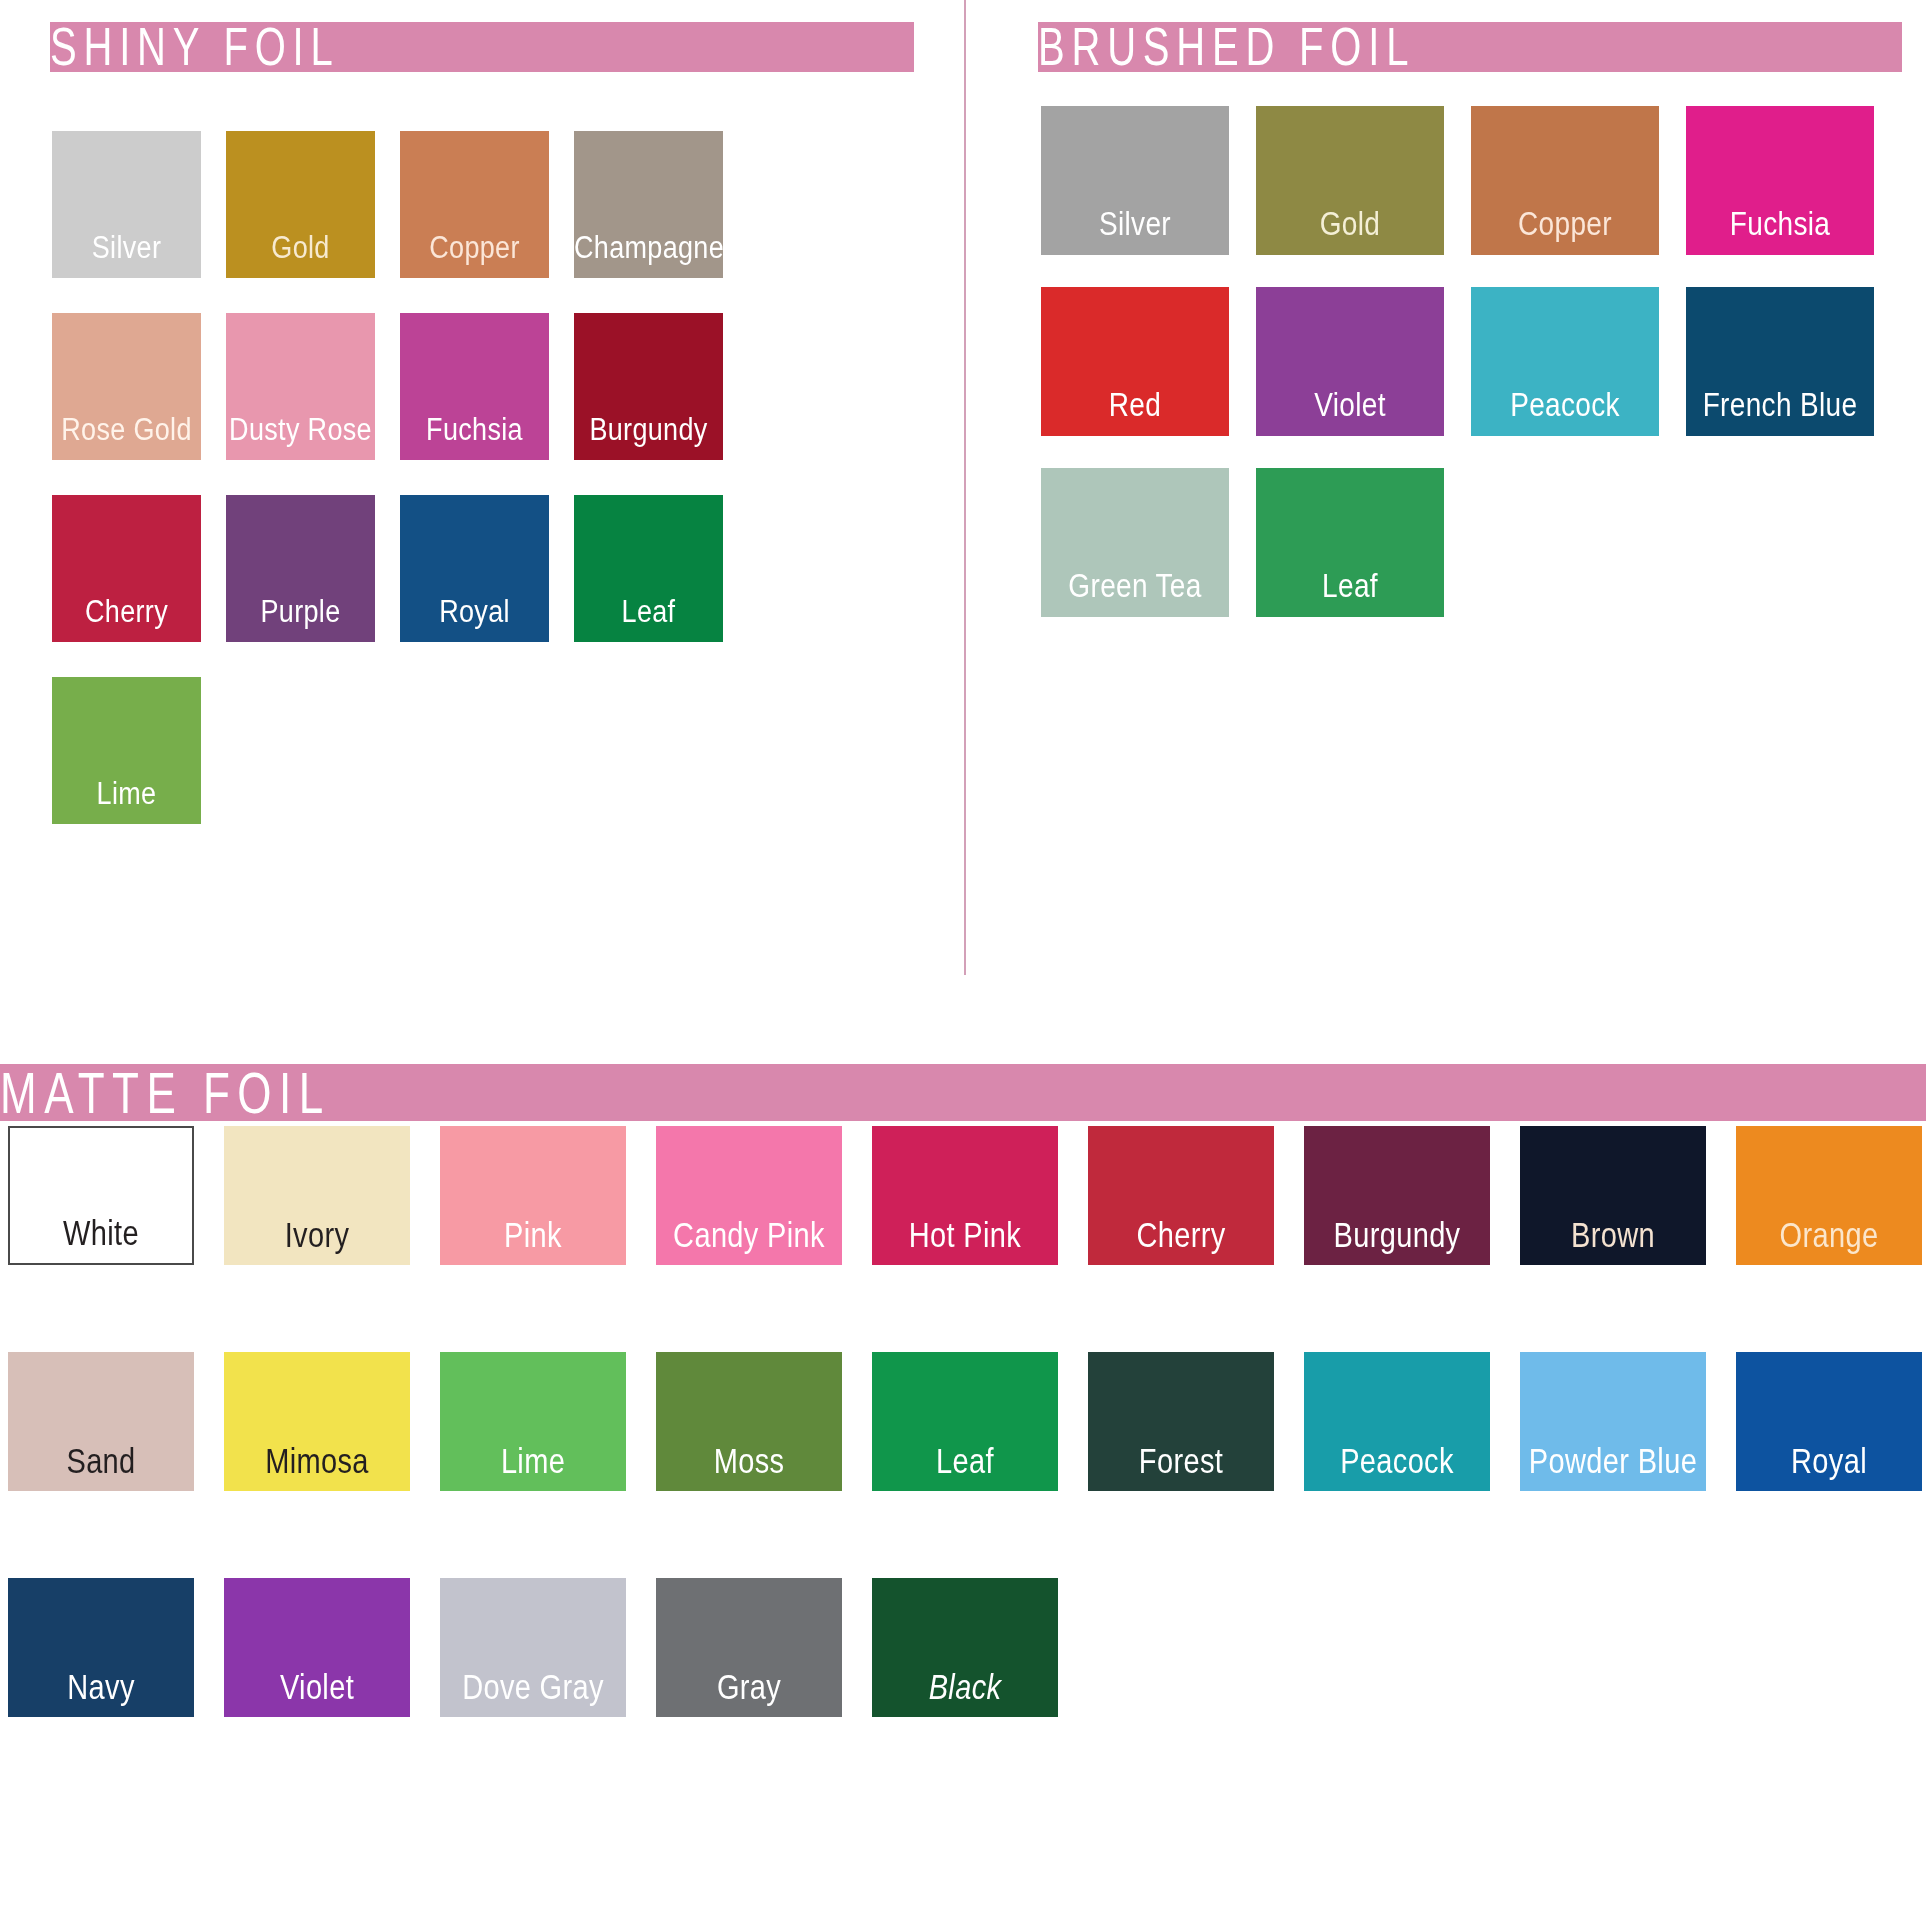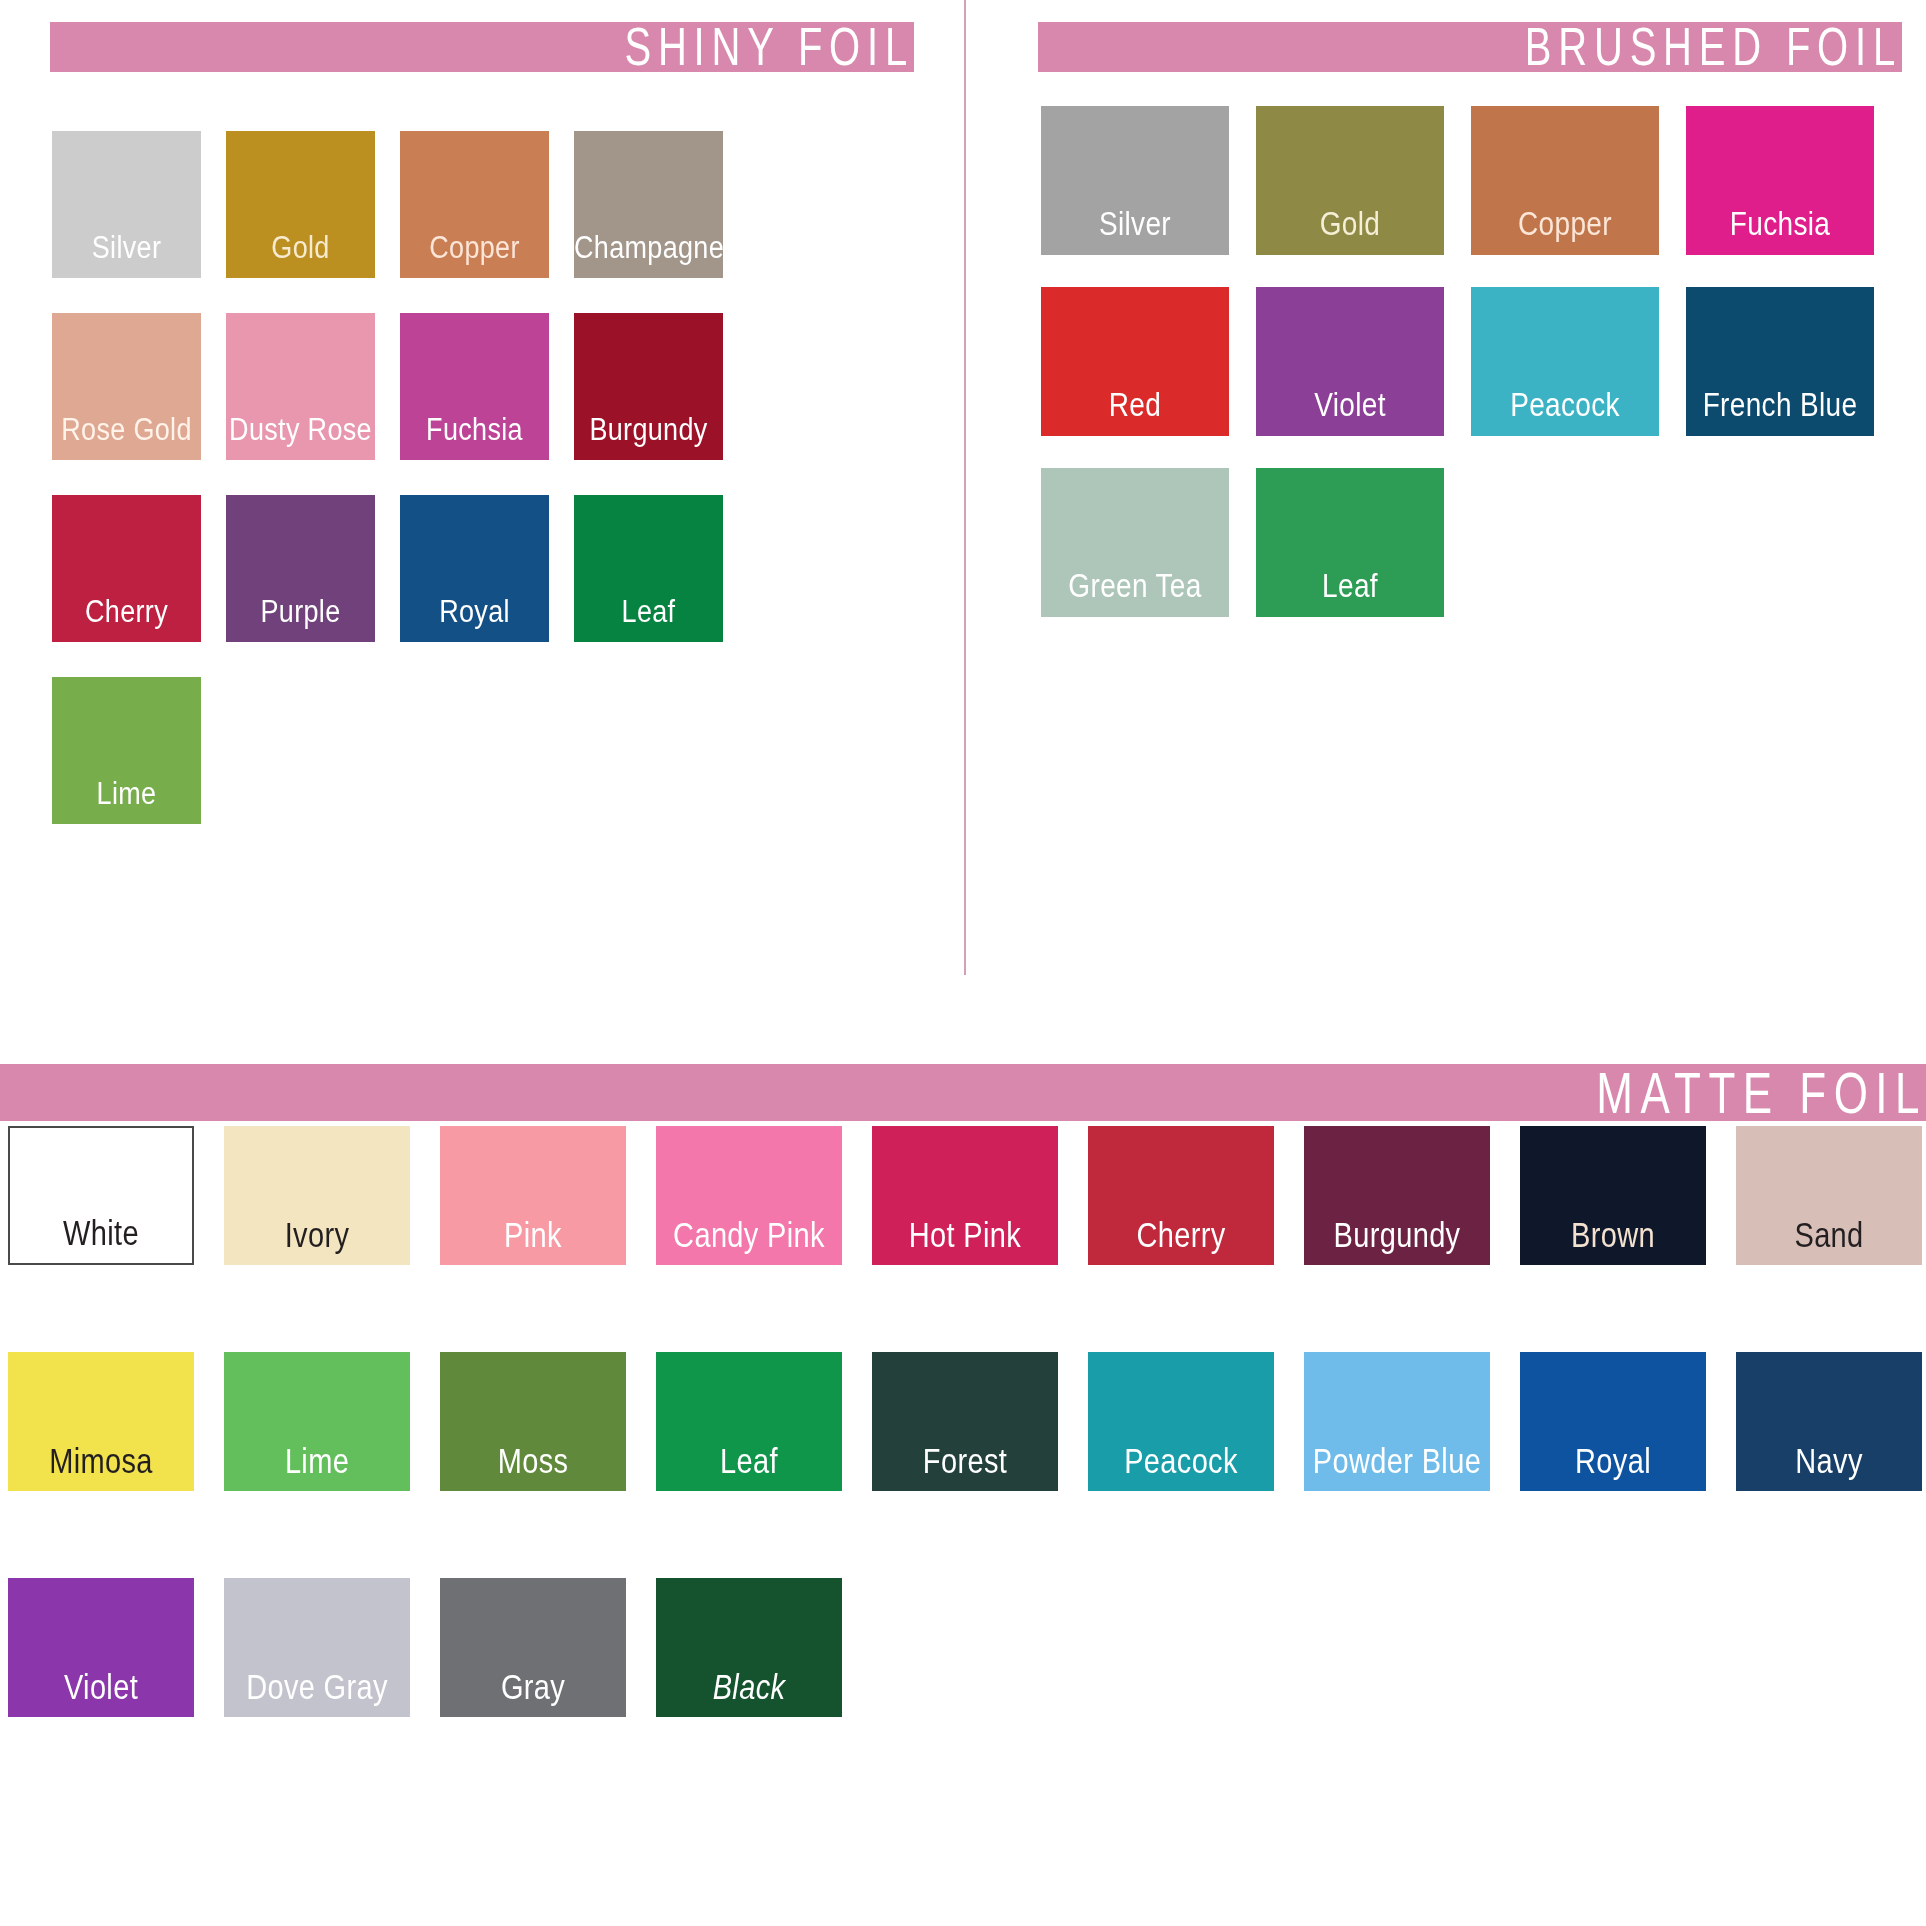--- a/index.html
+++ b/index.html
@@ -19,21 +19,21 @@
     height: 1927px;
     background: #ffffff;
   }
 
   
   .banner {
     position: absolute;
     background: #d888ad;
     display: flex;
     align-items: center;
-    justify-content: flex-end;
+    justify-content: flex-start;
   }
   .banner-title {
     color: #ffffff;
     font-weight: 300;
     letter-spacing: 0.17em;
     white-space: nowrap;
     font-family: "Liberation Sans", sans-serif;
     transform: scaleY(1.32);
     transform-origin: center center;
   }
@@ -225,20 +225,23 @@
       </div>
       <div class="swatch" style="background: rgb(192, 41, 60);">
         <span class="swatch-label" style="color: rgb(255, 255, 255);">Cherry</span>
       </div>
       <div class="swatch" style="background: rgb(108, 34, 67);">
         <span class="swatch-label" style="color: rgb(255, 255, 255);">Burgundy</span>
       </div>
       <div class="swatch" style="background: #0f172a;">
         <span class="swatch-label" style="color: rgb(244, 226, 208);">Brown</span>
       </div>
+      <div class="swatch" style="background: rgb(237, 138, 31);">
+        <span class="swatch-label" style="color: rgb(251, 230, 204);">Orange</span>
+      </div>
       <div class="swatch" style="background: rgb(215, 191, 184);">
         <span class="swatch-label" style="color: rgb(35, 31, 32);">Sand</span>
       </div>
       <div class="swatch" style="background: rgb(242, 226, 76);">
         <span class="swatch-label" style="color: rgb(35, 31, 32);">Mimosa</span>
       </div>
       <div class="swatch" style="background: rgb(98, 191, 91);">
         <span class="swatch-label" style="color: rgb(255, 255, 255);">Lime</span>
       </div>
       <div class="swatch" style="background: rgb(96, 137, 59);">

